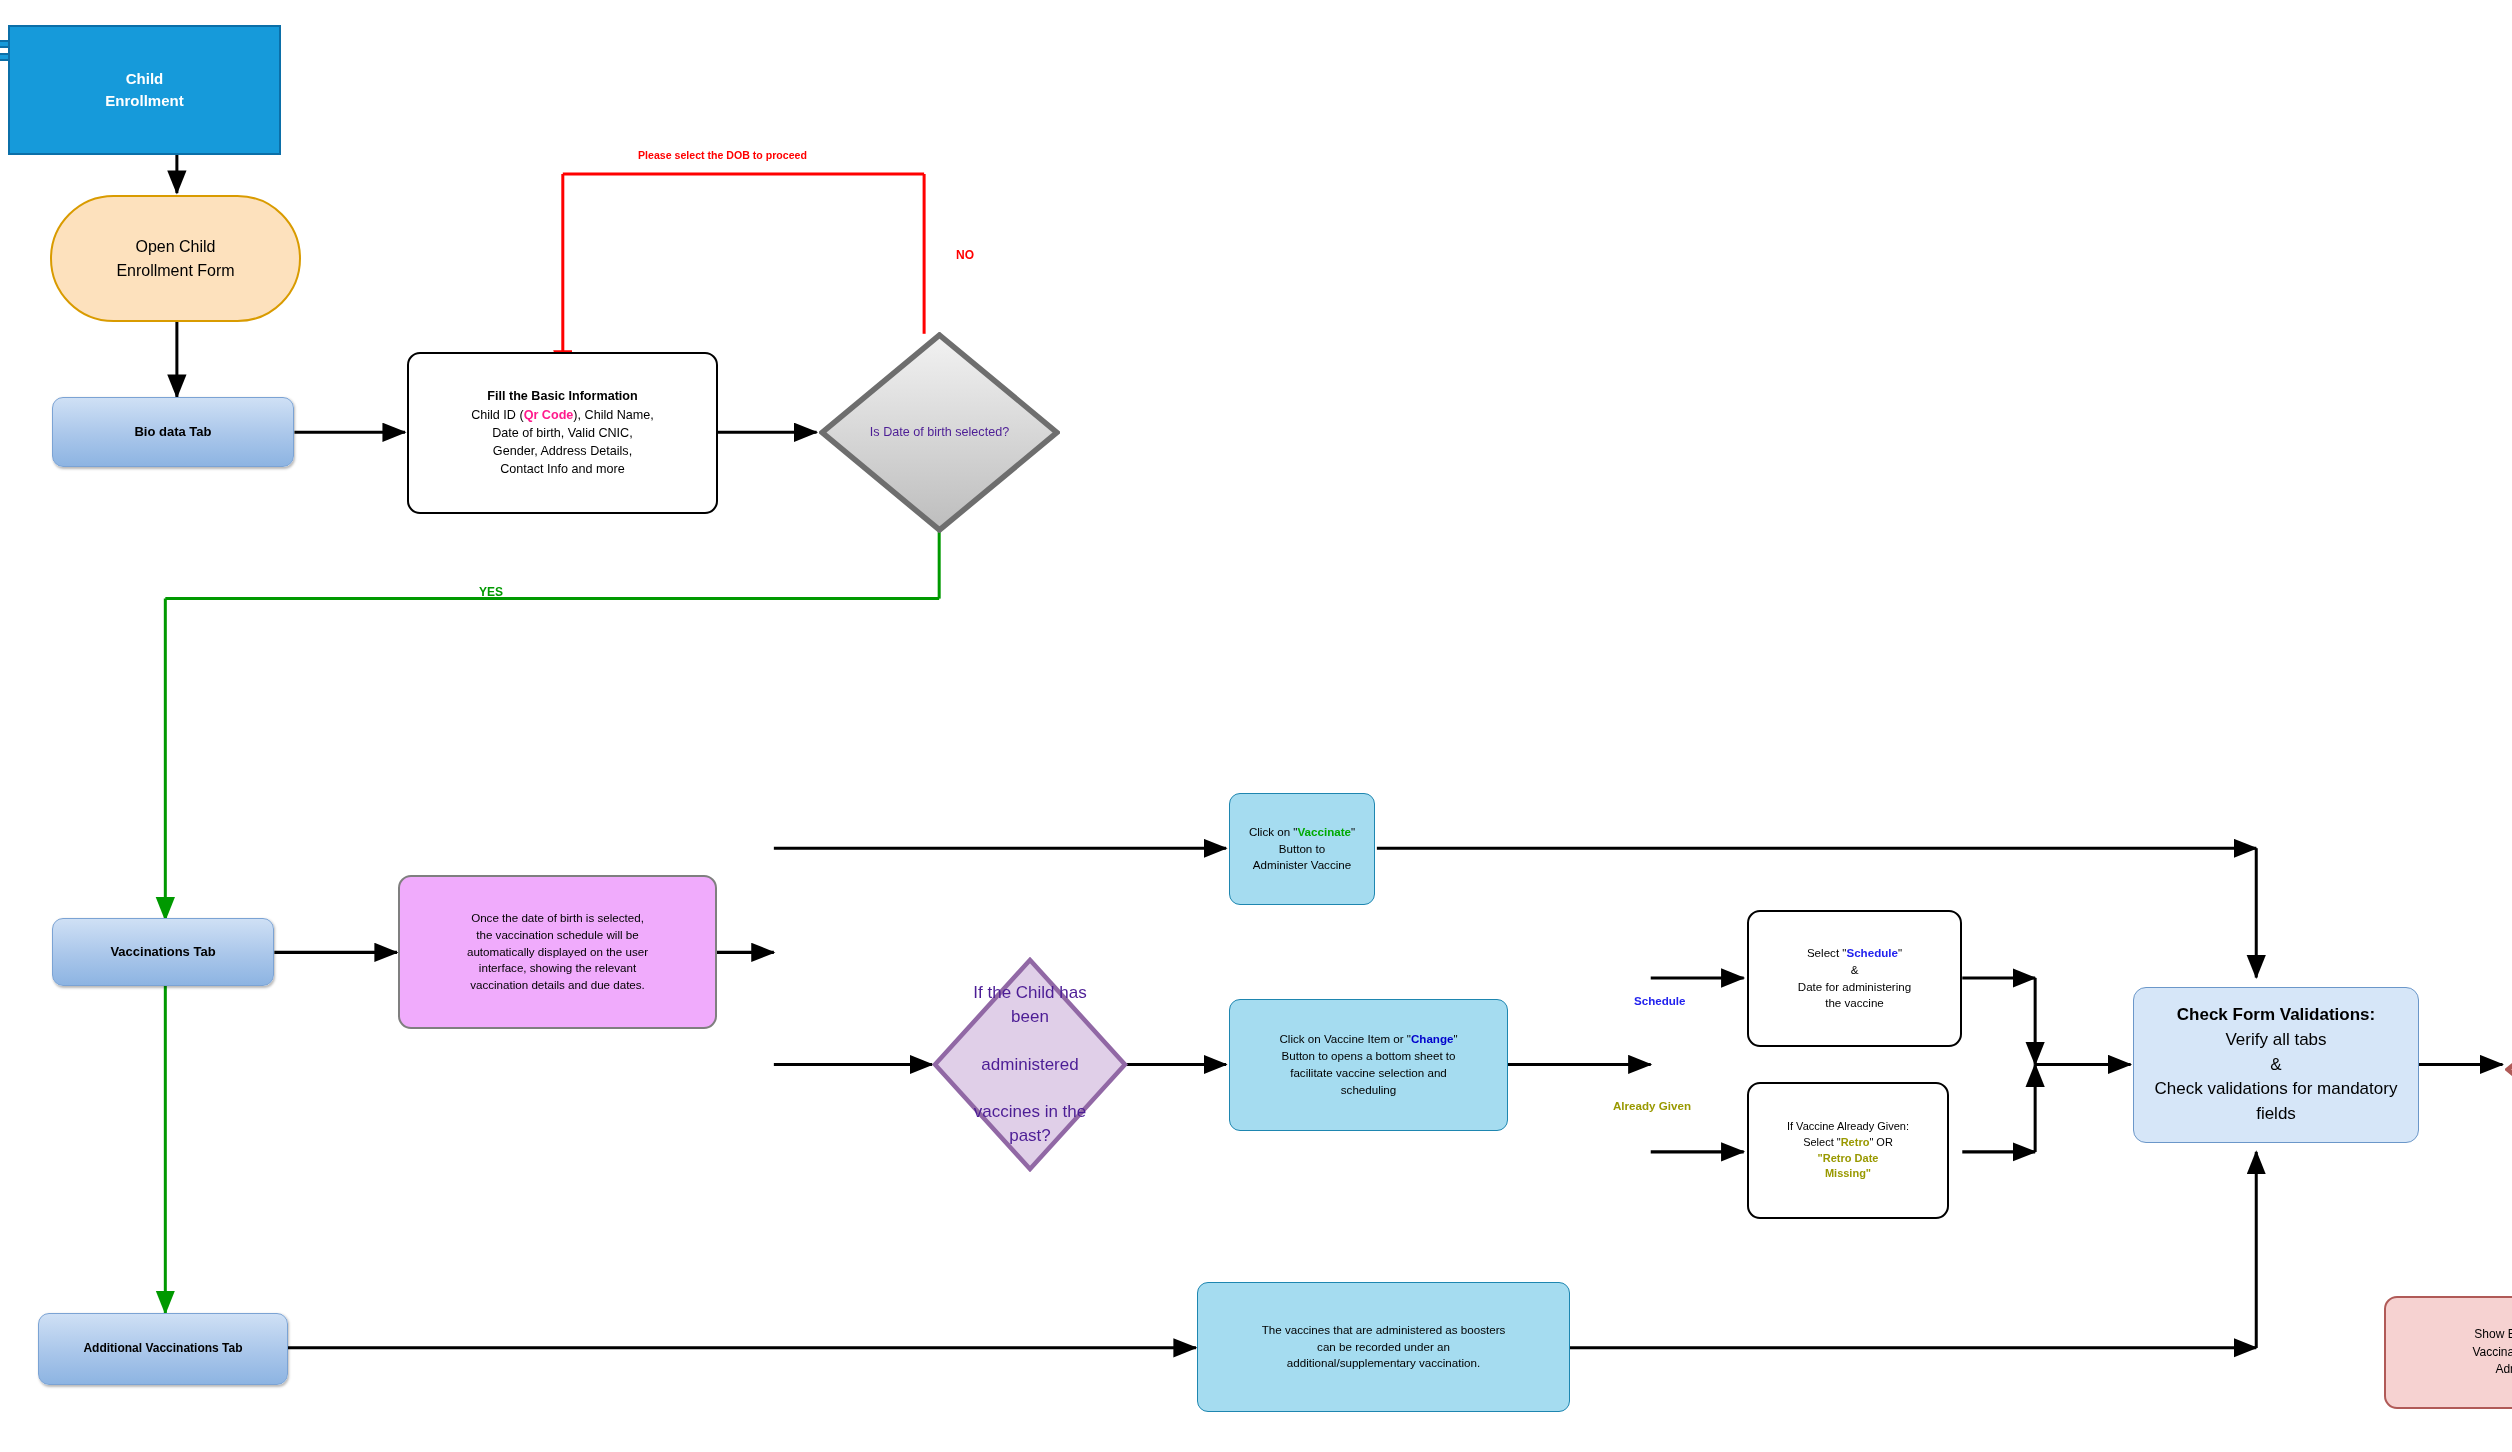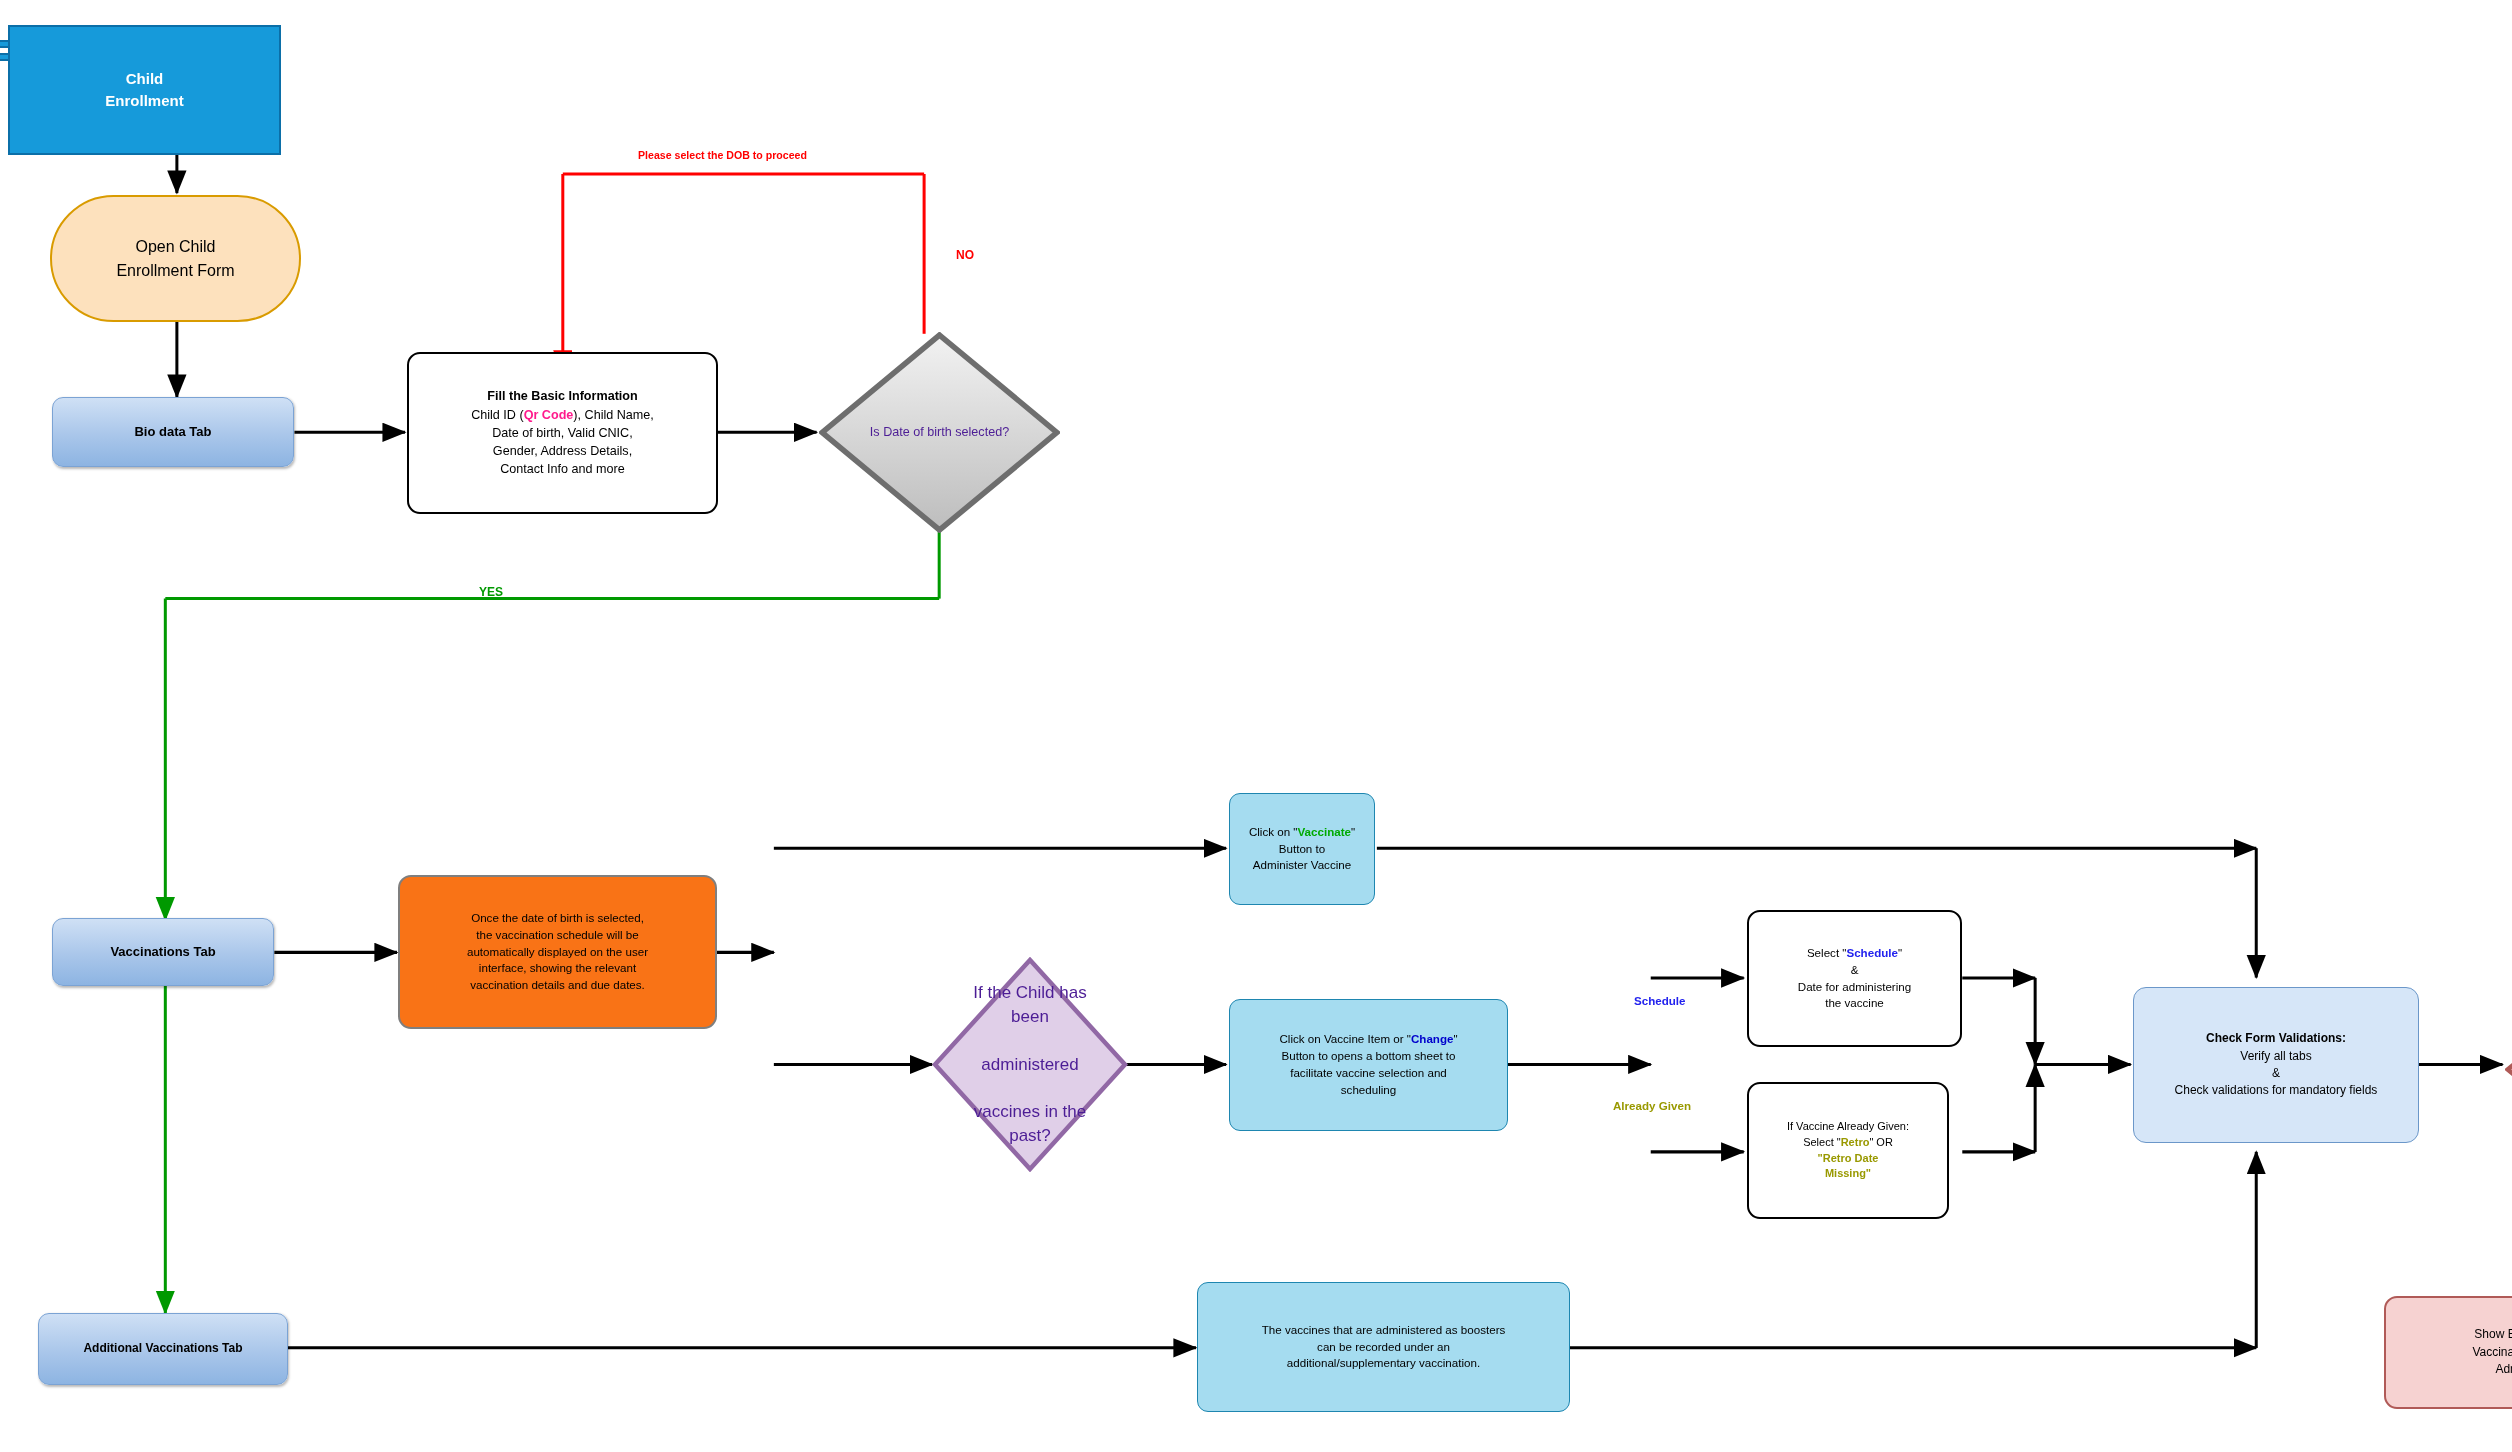--- a/index.html
+++ b/index.html
@@ -14,21 +14,21 @@
   .pkg-tabs{position:absolute;left:-13px;top:13px;width:13px;}
   .pkg-tabs i{display:block;width:13px;height:8px;background:#169ada;border:2px solid #0b6fa8;box-sizing:border-box;margin-bottom:5px;}
 
   .terminator{background:#fde1bd;border:2px solid #d99b00;border-radius:502px;font-size:16px;color:#000;}
 
   .tab{background:linear-gradient(180deg,#cfe0f5 0%,#a9c6ea 55%,#8db4e2 100%);
        border:1px solid #7ba3d4;border-radius:11px;font-weight:bold;font-size:13px;color:#000;
        box-shadow:1px 1.5px 2.5px rgba(0,0,0,.28);}
 
   .proc-black{background:#ffffff;border:2.5px solid #000;border-radius:13px;font-size:12.6px;color:#000;justify-content:flex-end;}
-  .proc-grey{background:#f97316;border:2.5px solid #7f7f7f;border-radius:13px;font-size:12.6px;color:#000;}
+  .proc-grey{background:#f0abfc;border:2.5px solid #7f7f7f;border-radius:13px;font-size:12.6px;color:#000;}
   .proc-cyan{background:#a5dcf0;border:1.5px solid #1e86b0;border-radius:11px;font-size:13px;color:#000;}
   .proc-lightblue{background:#d6e6f8;border:1.5px solid #6b97c9;border-radius:13px;font-size:13px;color:#000;}
   .proc-pink{background:#f6d2d1;border:2px solid #b05a57;border-radius:13px;font-size:13px;color:#000;}
 
   
   .dia{position:absolute;}
   .dia .face{position:absolute;left:0;top:0;width:100%;height:100%;}
   .dia .lab{position:absolute;left:0;top:0;width:100%;height:100%;display:flex;align-items:center;
             justify-content:center;text-align:center;font-size:12.6px;color:#4c1d95;line-height:1.4;}
   .dia .lab span{display:block;padding:0 6%;}
@@ -247,21 +247,21 @@
 
   <div class="node proc-cyan" style="left:1197px;top:1282px;width:373px;height:130px;">
     <div class="txt" style="font-size:11.6px;">
       <div>The vaccines that are administered as boosters</div>
       <div>can be recorded under an</div>
       <div>additional/supplementary vaccination.</div>
     </div>
   </div>
 
   <div class="node proc-lightblue" style="left:2133px;top:987px;width:286px;height:156px;">
-    <div class="txt" style="font-size:12px;">
+    <div class="txt" style="font-size:17px;">
       <div style="font-weight:bold;">Check Form Validations:</div>
       <div>Verify all tabs</div>
       <div>&amp;</div>
       <div>Check validations for mandatory fields</div>
     </div>
   </div>
 
   <div class="dia" style="left:2505px;top:989px;width:197px;height:161px;">
     <svg class="face" viewBox="0 0 392 320" preserveAspectRatio="none">
       <defs>

